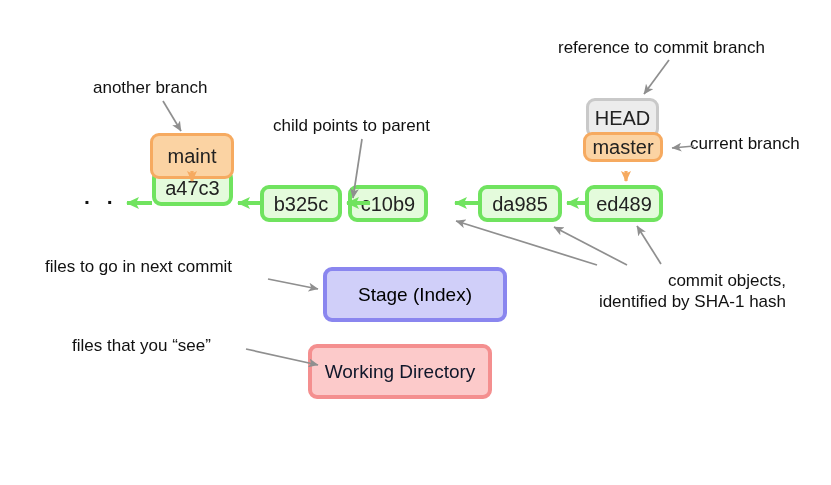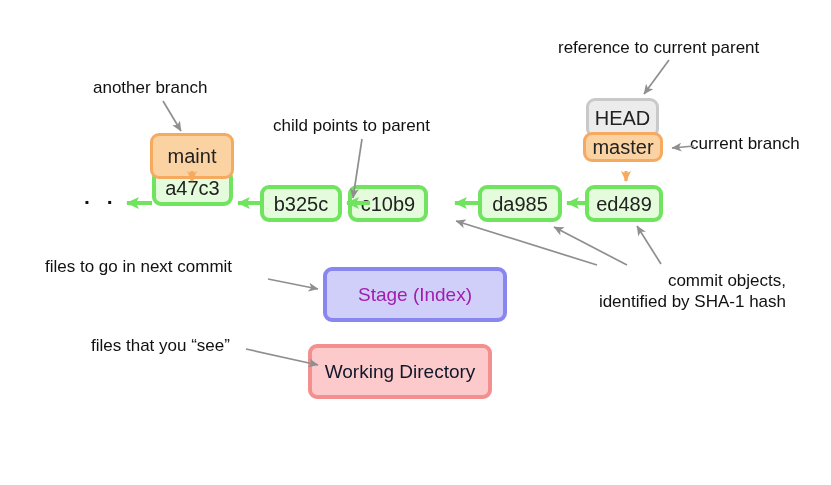--- a/index.html
+++ b/index.html
@@ -22,21 +22,21 @@
   .commit{background:var(--commit-fill);border:4px solid var(--commit-border);}
   .c0{left:152px;top:169px;width:81px;height:37px;text-align:center;}
   .c1{left:260px;top:185px;width:82px;height:37px;}
   .c2{left:348px;top:185px;width:80px;height:37px;}
   .c3{left:478px;top:185px;width:84px;height:37px;}
   .c4{left:585px;top:185px;width:78px;height:37px;}
   .branch{background:var(--branch-fill);border:3px solid var(--branch-border);}
   .maint{left:150px;top:133px;width:84px;height:46px;}
   .head{left:586px;top:98px;width:73px;height:40px;background:var(--head-fill);border:3px solid var(--head-border);z-index:1;}
   .master{left:583px;top:132px;width:80px;height:30px;z-index:2;}
-  .area-stage{left:323px;top:267px;width:184px;height:55px;background:var(--stage-fill);border:4px solid var(--stage-border);font-size:19px;color:#a21caf;}
+  .area-stage{left:323px;top:267px;width:184px;height:55px;background:var(--stage-fill);border:4px solid var(--stage-border);font-size:19px;color:#000000;}
   .area-working{left:308px;top:344px;width:184px;height:55px;background:var(--working-fill);border:4px solid var(--working-border);font-size:19px;color:#0f172a;}
   .note{
     position:absolute;
     font-size:17px;
     color:#111;
     white-space:nowrap;
   }
   .note-block{
     position:absolute;
     font-size:17px;
@@ -109,22 +109,22 @@
 
   <div class="box branch maint">maint</div>
   <div class="box head">HEAD</div>
   <div class="box branch master">master</div>
 
   <div class="box area-stage">Stage (Index)</div>
   <div class="box area-working">Working Directory</div>
 
   <div class="note" style="left:93px;top:78px;">another branch</div>
   <div class="note" style="left:273px;top:116px;">child points to parent</div>
-  <div class="note" style="left:558px;top:38px;">reference to current parent</div>
+  <div class="note" style="left:558px;top:38px;">reference to commit branch</div>
   <div class="note" style="left:45px;top:257px;">files to go in next commit</div>
   <div class="note" style="left:690px;top:134px;">current branch</div>
-  <div class="note" style="left:72px;top:336px;margin-left:19px;">files that you “see”</div>
+  <div class="note" style="left:72px;top:336px;">files that you “see”</div>
   <div class="note-block" style="left:560px;top:270px;width:226px;">
     <div>commit objects,</div>
     <div>identified by SHA-1 hash</div>
   </div>
 
 </div>
 
 </body></html>

